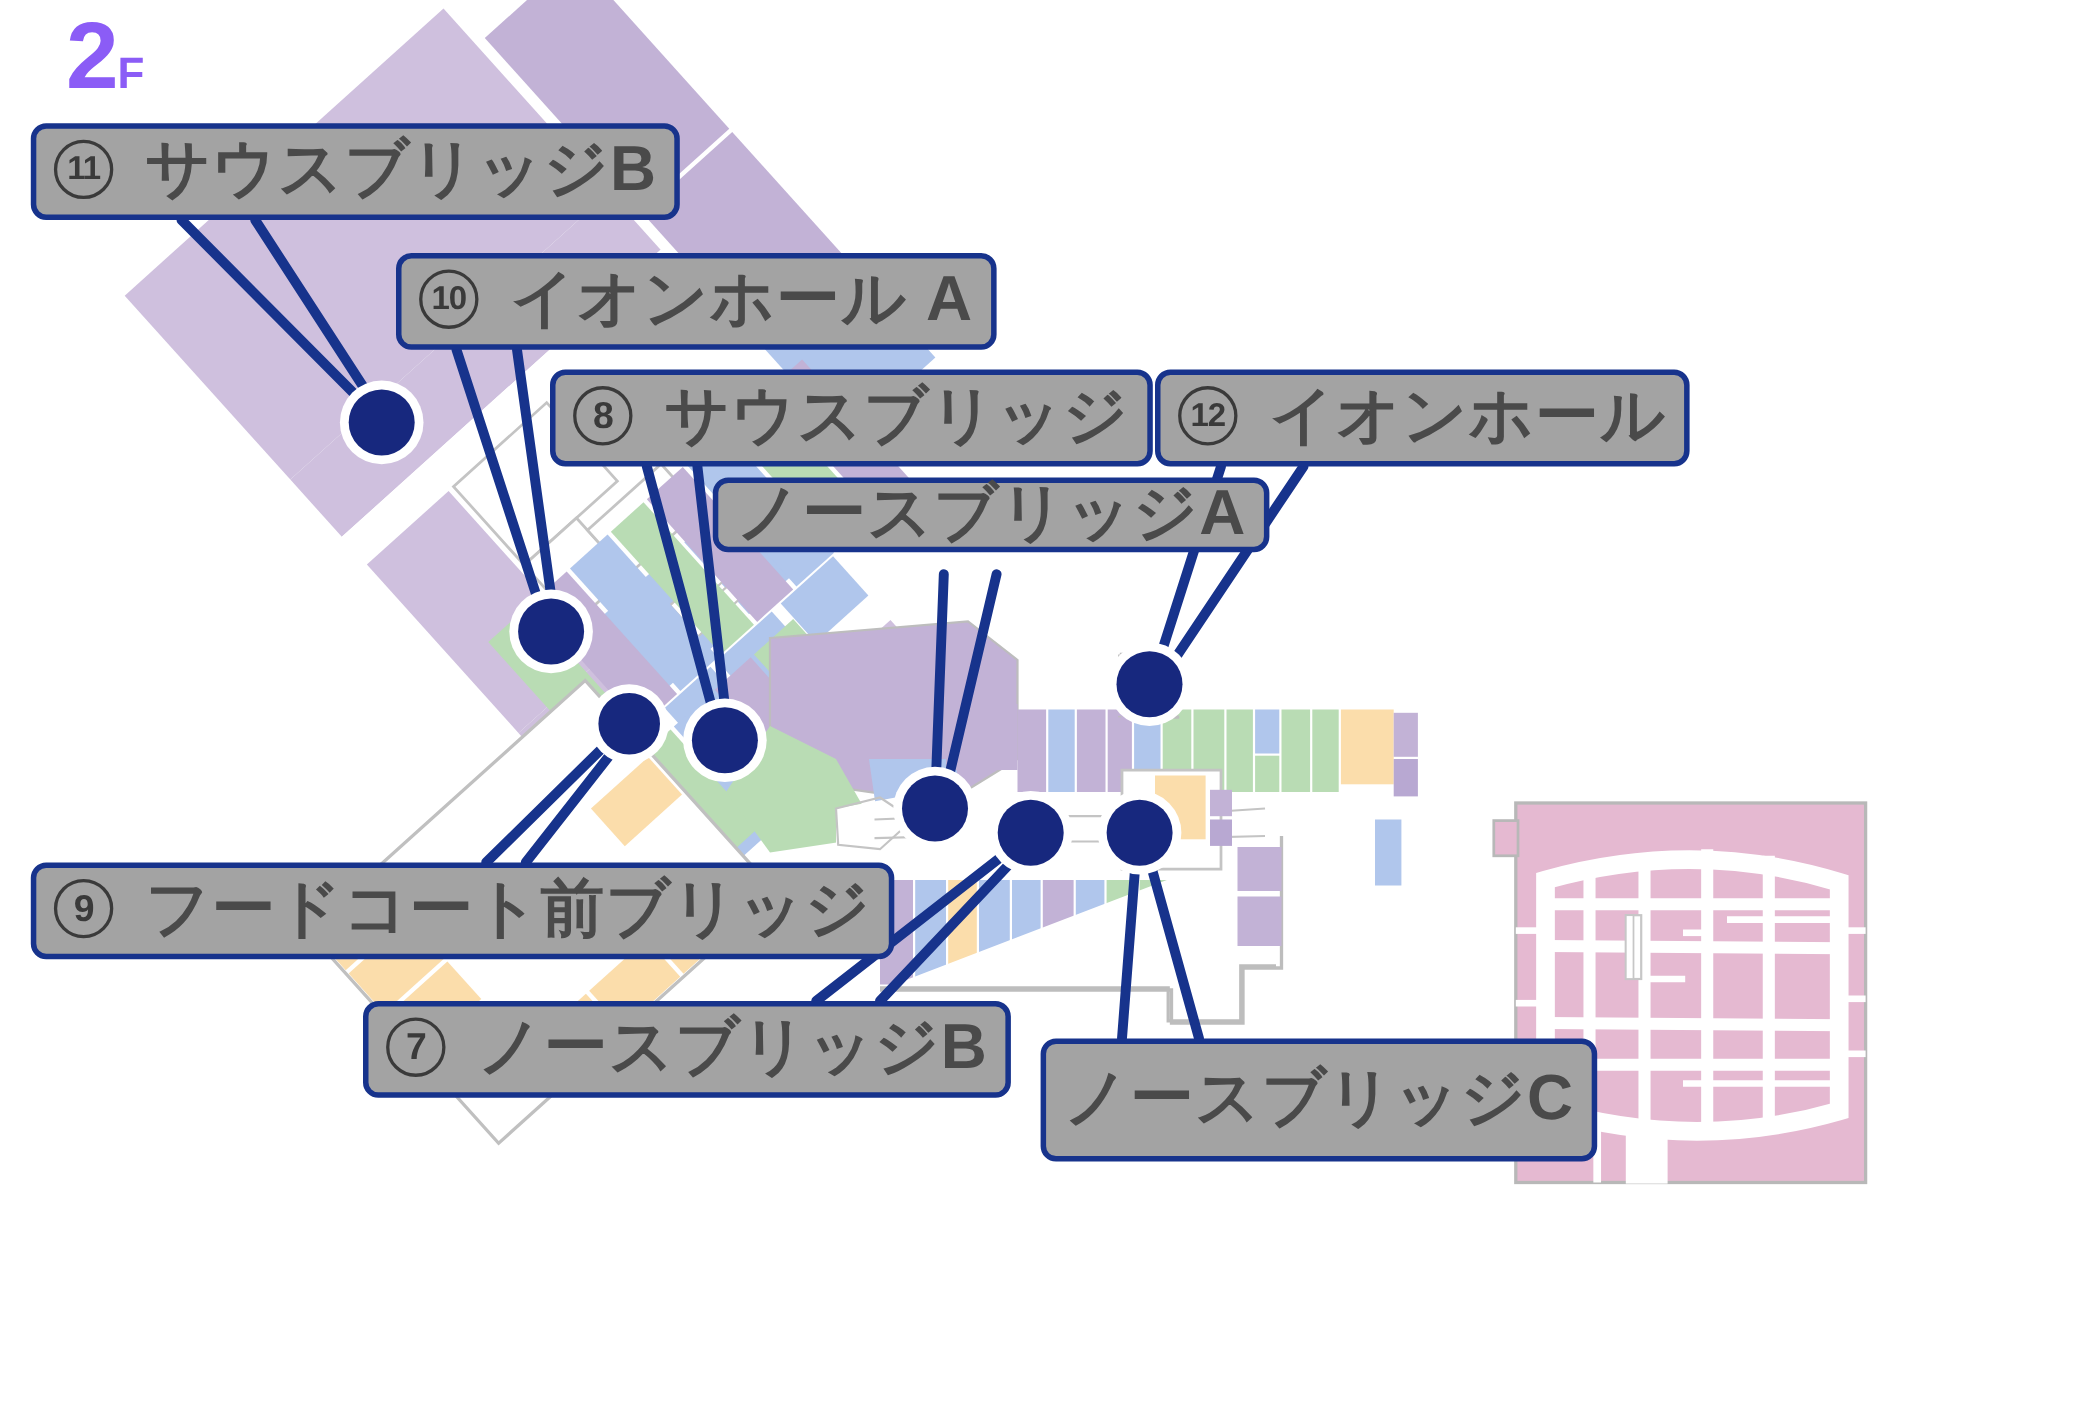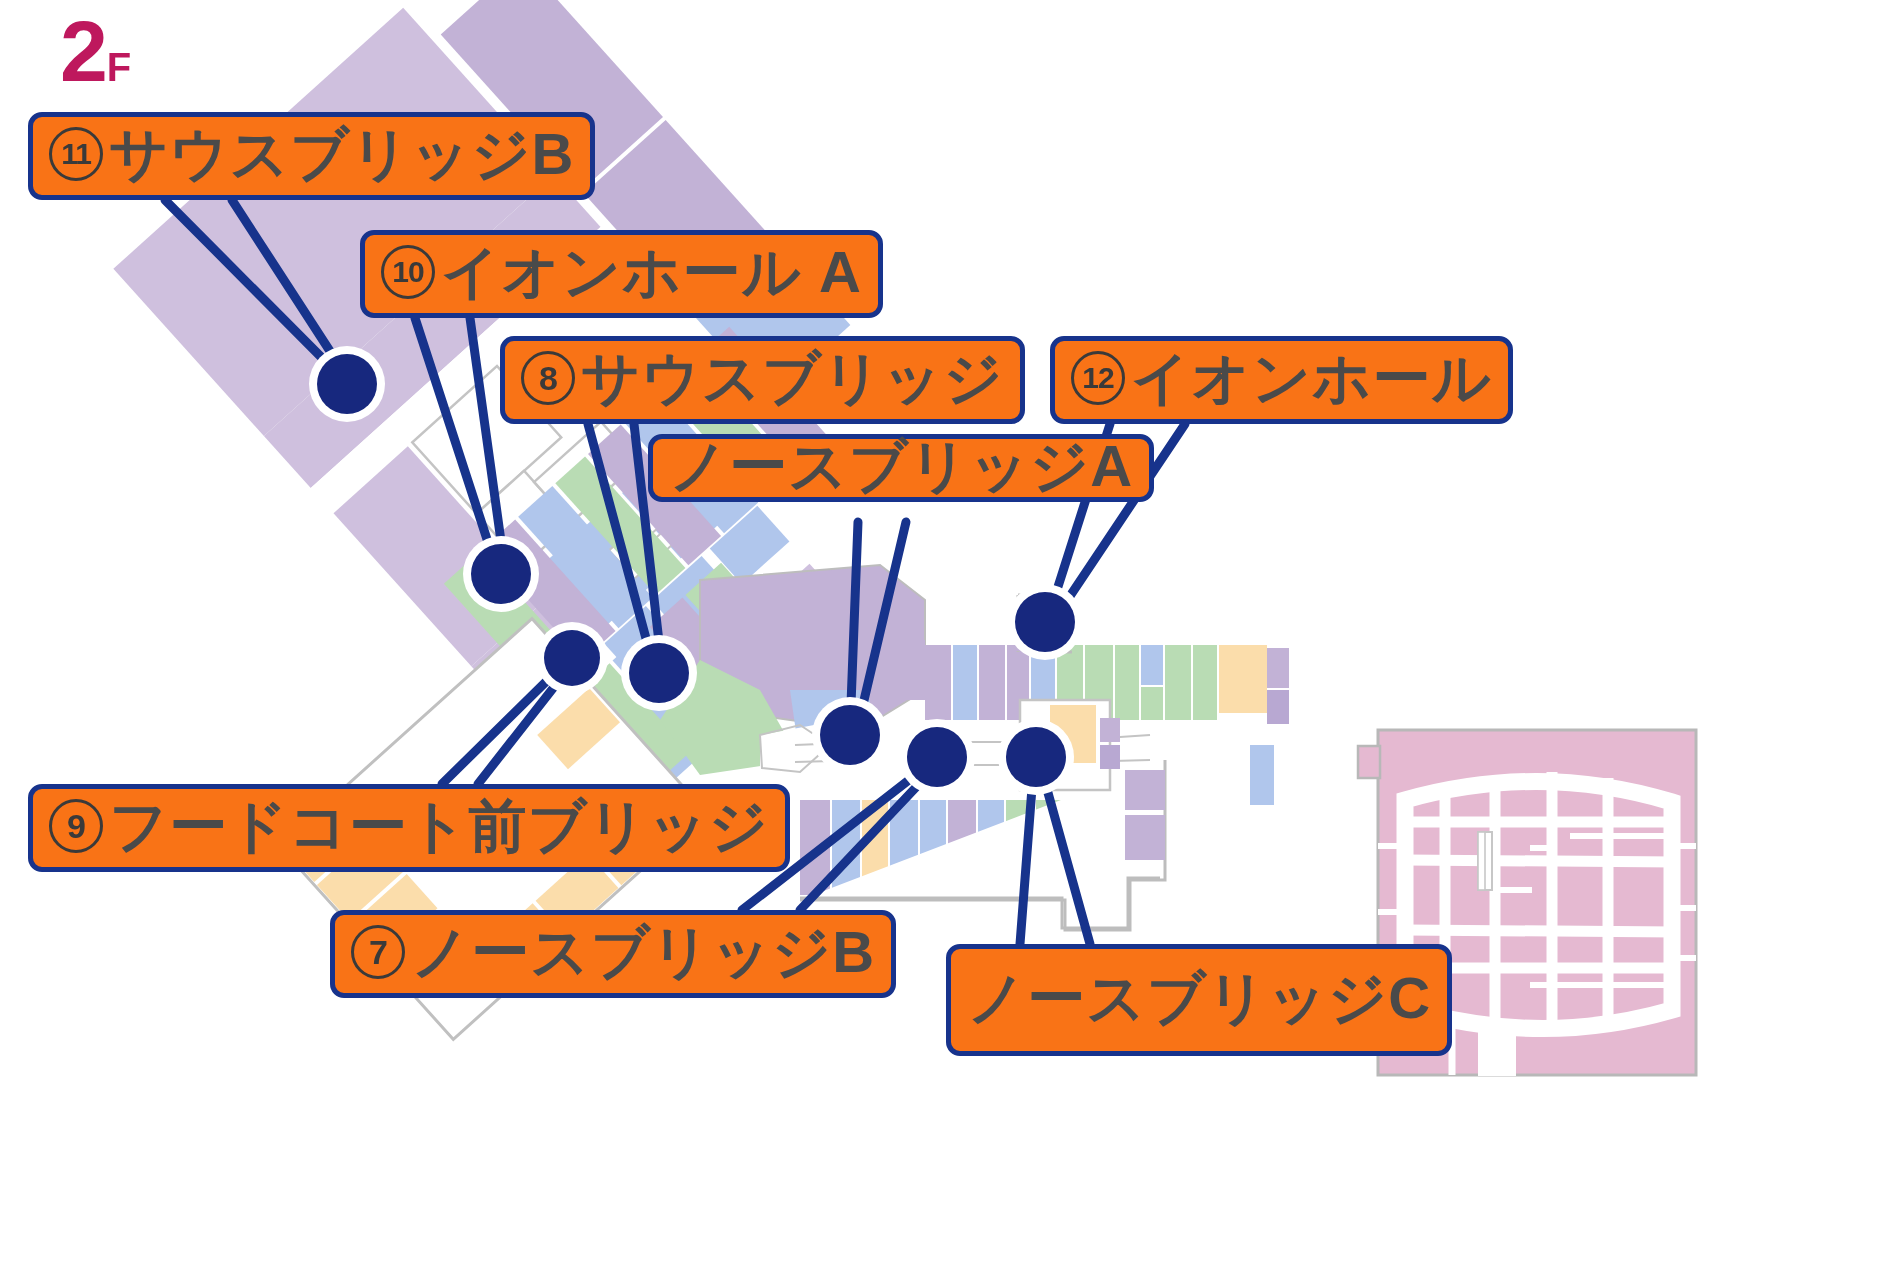--- a/index.html
+++ b/index.html
@@ -2,33 +2,33 @@
 <html><head>
 <meta charset="utf-8">
 <style>
   html,body{margin:0;padding:0;background:#ffffff;}
   body{width:1890px;height:1284px;position:relative;overflow:hidden;
        font-family:"Liberation Sans","DejaVu Sans",sans-serif;}
 
   #stage{position:absolute;left:0;top:0;width:1890px;height:1284px;}
 
   
-  #floor-badge{position:absolute;left:60px;top:8px;color:#be185d;
+  #floor-badge{position:absolute;left:60px;top:8px;color:#8b5cf6;
     font-weight:700;line-height:1;letter-spacing:-1px;}
   #floor-badge .num{font-size:86px;font-weight:800;}
   #floor-badge .suf{font-size:40px;font-weight:800;vertical-align:baseline;}
 
   
   #map-svg{position:absolute;left:0;top:0;width:1890px;height:1284px;}
 
   
-  .callout{position:absolute;background:#f97316;border:5px solid #17338c;
+  .callout{position:absolute;background:#a3a3a3;border:5px solid #17338c;
     border-radius:14px;display:flex;align-items:center;
     padding:2px 16px 6px 16px;box-sizing:border-box;
-    white-space:nowrap;z-index:40;}
+    white-space:nowrap;z-index:40;gap:23px;}
   .callout .cnum{display:inline-flex;align-items:center;justify-content:center;
     width:54px;height:54px;border:3px solid #3a3a3a;border-radius:50%;
     color:#3a3a3a;font-size:34px;font-weight:600;margin-right:6px;
     flex:0 0 auto;line-height:1;box-sizing:border-box;letter-spacing:-1px;}
   .callout .cnum.two{font-size:30px;}
   .callout .ctext{color:#4a4a4a;font-size:58px;font-weight:700;
     letter-spacing:1px;line-height:1.05;}
 
   
   #co-11{left:28px;  top:112px; height:88px;}

